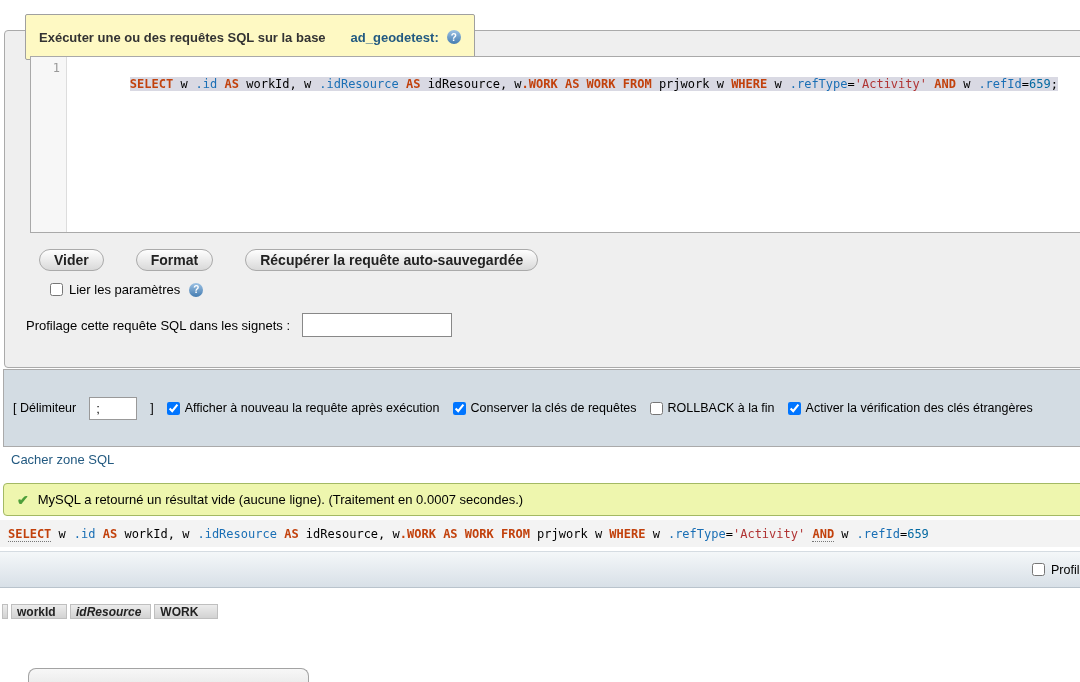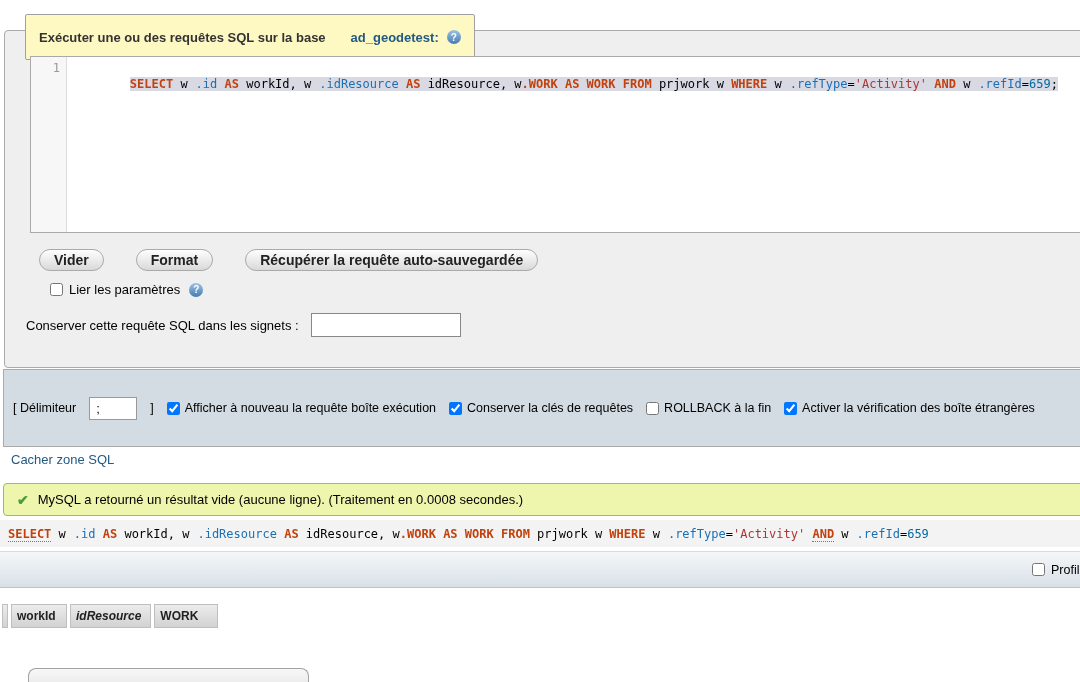--- a/index.html
+++ b/index.html
@@ -73,21 +73,21 @@
 
   
   .tools-bar { position:absolute; left:0; top:551px; width:1140px; height:37px;
     background:linear-gradient(#f4f7f9,#d8e0e7); border-top:1px solid #d5dce2;
     border-bottom:1px solid #b9c3cc; }
   .tools-bar input[type=checkbox] { position:absolute; left:1032px; top:11px; }
   .tools-bar label { position:absolute; left:1051px; top:11px; font-size:12.5px; white-space:nowrap; }
 
   
   .thead-row { position:absolute; left:2px; top:604px; display:flex; gap:3px; }
-  .th { height:24px; background:linear-gradient(#ececec,#d2d2d2); border:1px solid #bfbfbf;
+  .th { height:15px; background:linear-gradient(#ececec,#d2d2d2); border:1px solid #bfbfbf;
     font-weight:bold; font-size:12px; color:#222; display:flex; align-items:center;
     padding:0 9px 0 5px; cursor:pointer; }
   .th.sliver { width:6px; padding:0; cursor:default; }
   .th.c0 { min-width:56px; } .th.c1 { min-width:78px;font-style:italic; } .th.c2 { min-width:64px; }
 
   
   .bottom-partial { position:absolute; left:28px; top:668px; width:281px; height:22px;
     border:1px solid #a3a3a3; border-bottom:none; border-radius:8px 8px 0 0;
     background:linear-gradient(#f7f7f7,#e7e7e7); }
 </style>
@@ -118,53 +118,53 @@
       <button class="pill-btn">Récupérer la requête auto-sauvegardée</button>
     </div>
 
     <div class="bindparams-row">
       <input type="checkbox" style="">
       <span>Lier les paramètres</span>
       <span class="help-icon">?</span>
     </div>
 
     <div class="bookmark-row">
-      <span>Conserver cette requête SQL dans les signets :</span>
+      <span>Profilage cette requête SQL dans les signets :</span>
       <input type="text" value="" style="">
     </div>
   </div>
 
   <div class="tbl-footers">
     <span>[ Délimiteur</span>
     <input class="delim-input" type="text" value=";" style="">
     <span>]</span>
 
     <span class="cb-group">
       <input type="checkbox" checked="" style="">
-      <span>Afficher à nouveau la requête boîte exécution</span>
+      <span>Afficher à nouveau la requête après exécution</span>
     </span>
     <span class="cb-group">
       <input type="checkbox" checked="" style="">
       <span>Conserver la clés de requêtes</span>
     </span>
     <span class="cb-group">
       <input type="checkbox" style="">
       <span>ROLLBACK à la fin</span>
     </span>
     <span class="cb-group">
       <input type="checkbox" checked="" style="">
-      <span>Activer la vérification des boîte étrangères</span>
+      <span>Activer la vérification des clés étrangères</span>
     </span>
   </div>
 
   <a class="hide-sql">Cacher zone SQL</a>
 
   <div class="success-box">
     <span class="check-icon">✔</span>
-    <span>MySQL a retourné un résultat vide (aucune ligne). (Traitement en 0.0008 secondes.)</span>
+    <span>MySQL a retourné un résultat vide (aucune ligne). (Traitement en 0.0007 secondes.)</span>
   </div>
 
   <div class="echo-bar">
     <span><span class="tok-kw tok-u">SELECT</span><span class="tok-pl"> w</span><span class="tok-var">.id</span><span class="tok-pl"> </span><span class="tok-kw">AS</span><span class="tok-pl"> workId, w</span><span class="tok-var">.idResource</span><span class="tok-pl"> </span><span class="tok-kw">AS</span><span class="tok-pl"> idResource, w</span><span class="tok-kw">.WORK</span><span class="tok-pl"> </span><span class="tok-kw">AS</span><span class="tok-pl"> </span><span class="tok-kw">WORK</span><span class="tok-pl"> </span><span class="tok-kw">FROM</span><span class="tok-pl"> prjwork w </span><span class="tok-kw">WHERE</span><span class="tok-pl"> w</span><span class="tok-var">.refType</span><span class="tok-pl">=</span><span class="tok-str">'Activity'</span><span class="tok-pl"> </span><span class="tok-kw tok-u">AND</span><span class="tok-pl"> w</span><span class="tok-var">.refId</span><span class="tok-pl">=</span><span class="tok-num">659</span></span>
   </div>
 
   <div class="tools-bar">
     <input type="checkbox" style="">
     <label>Profilage</label>
   </div>

